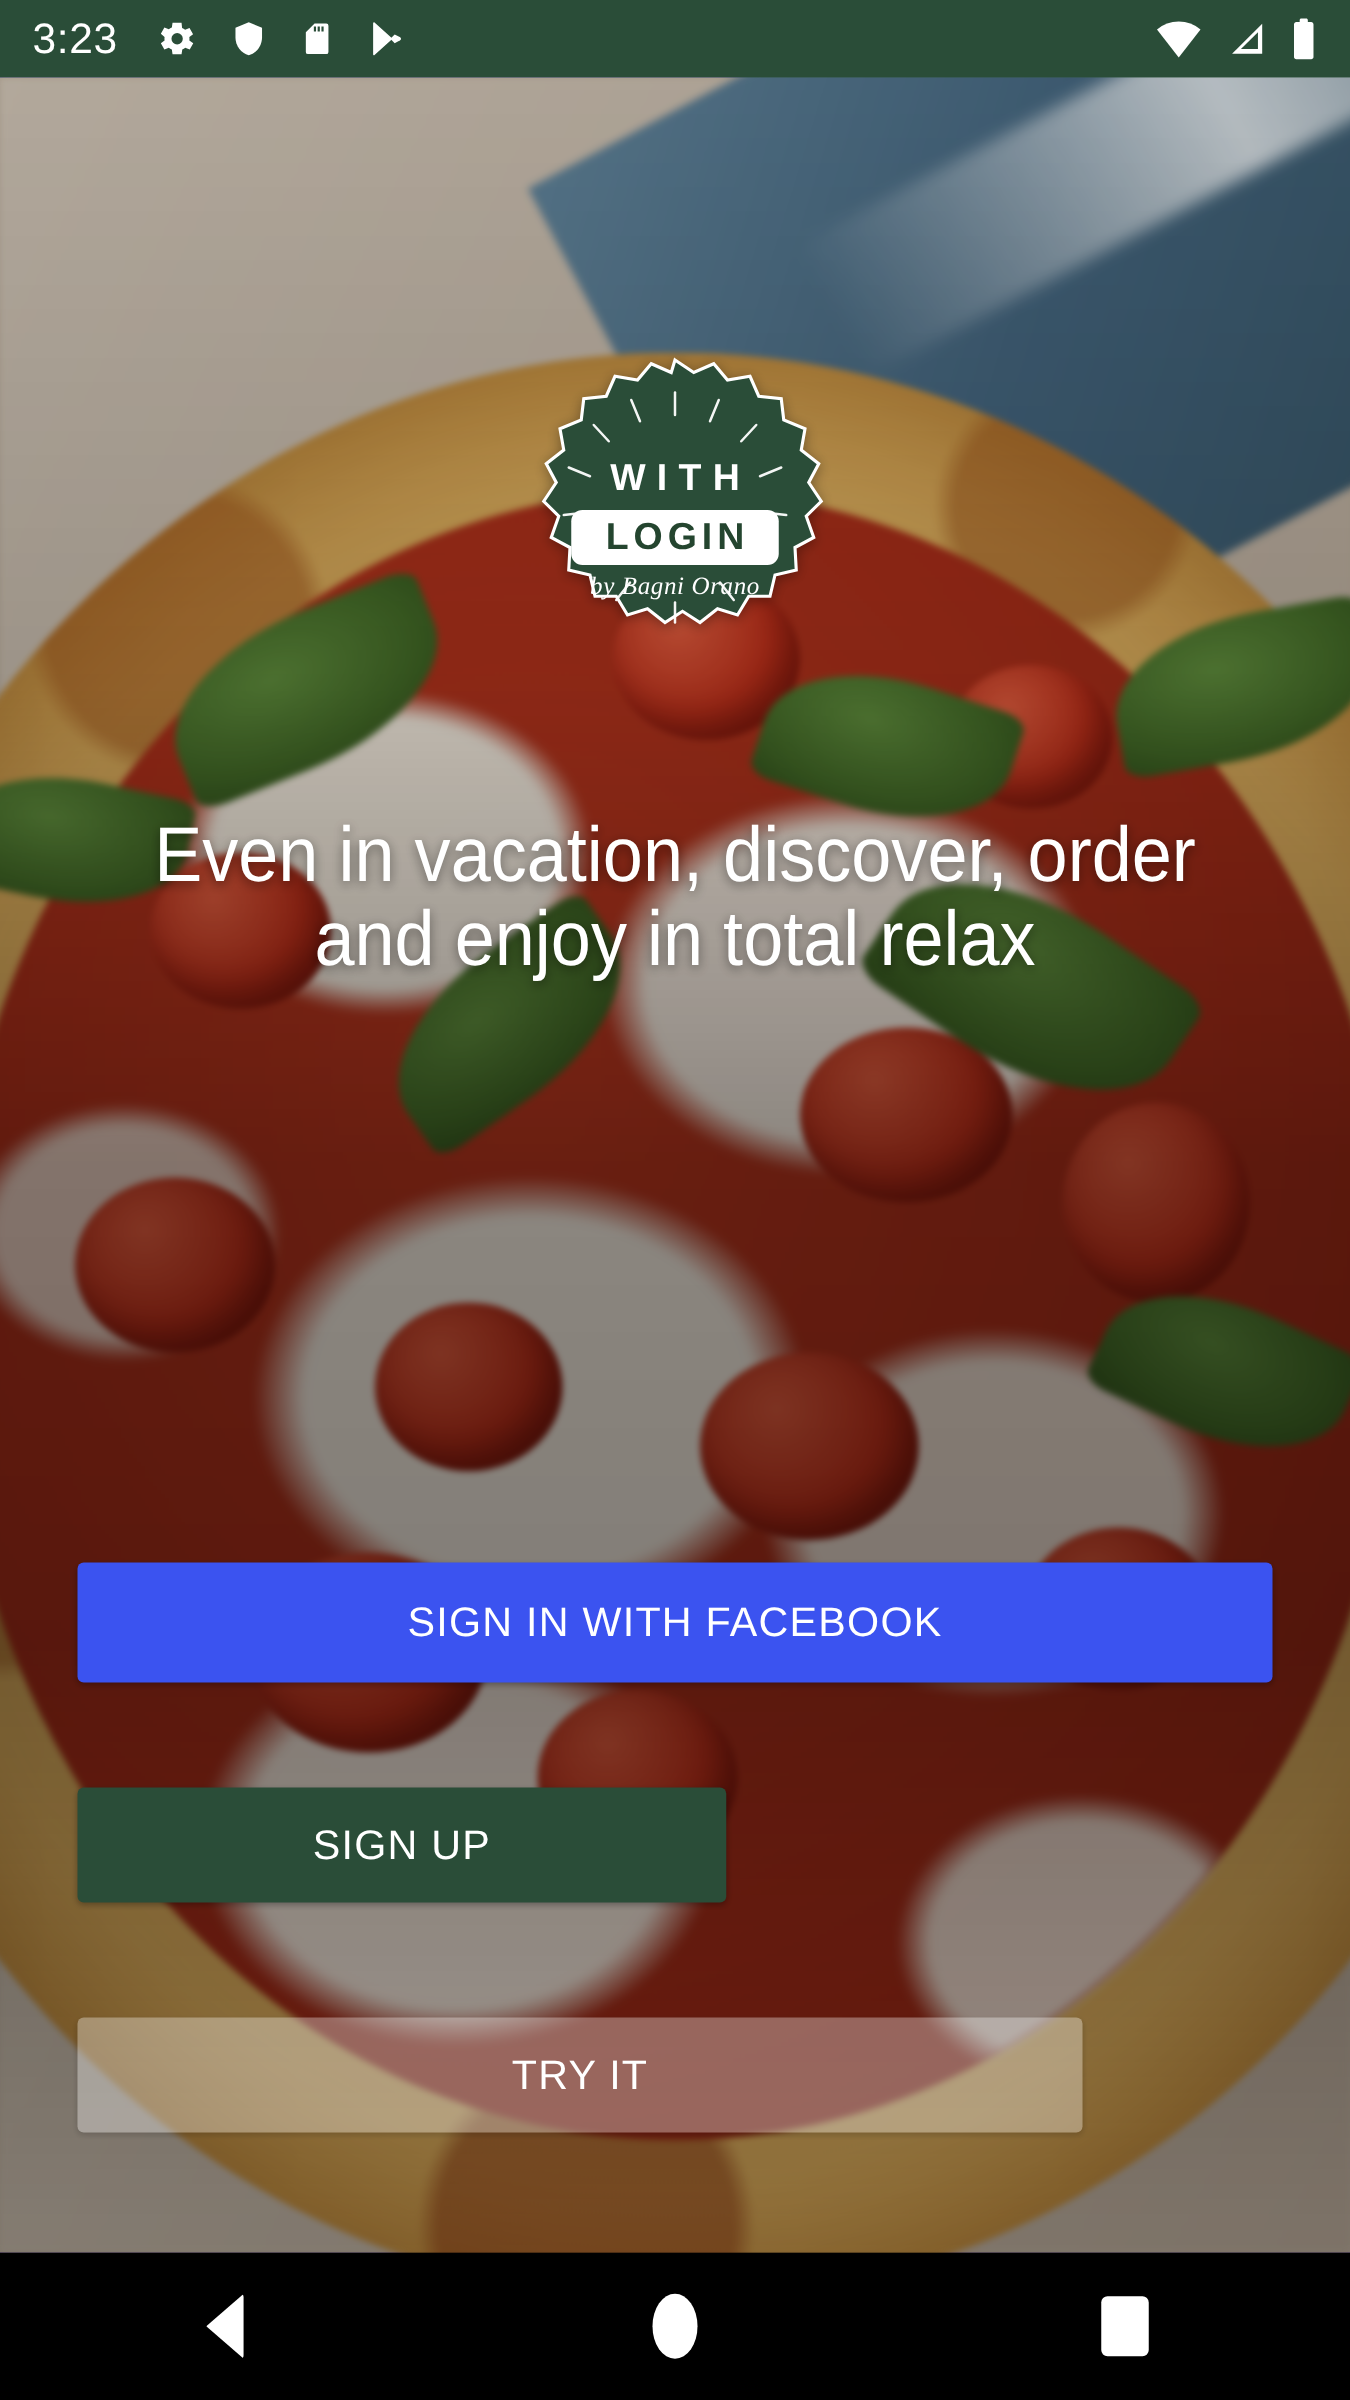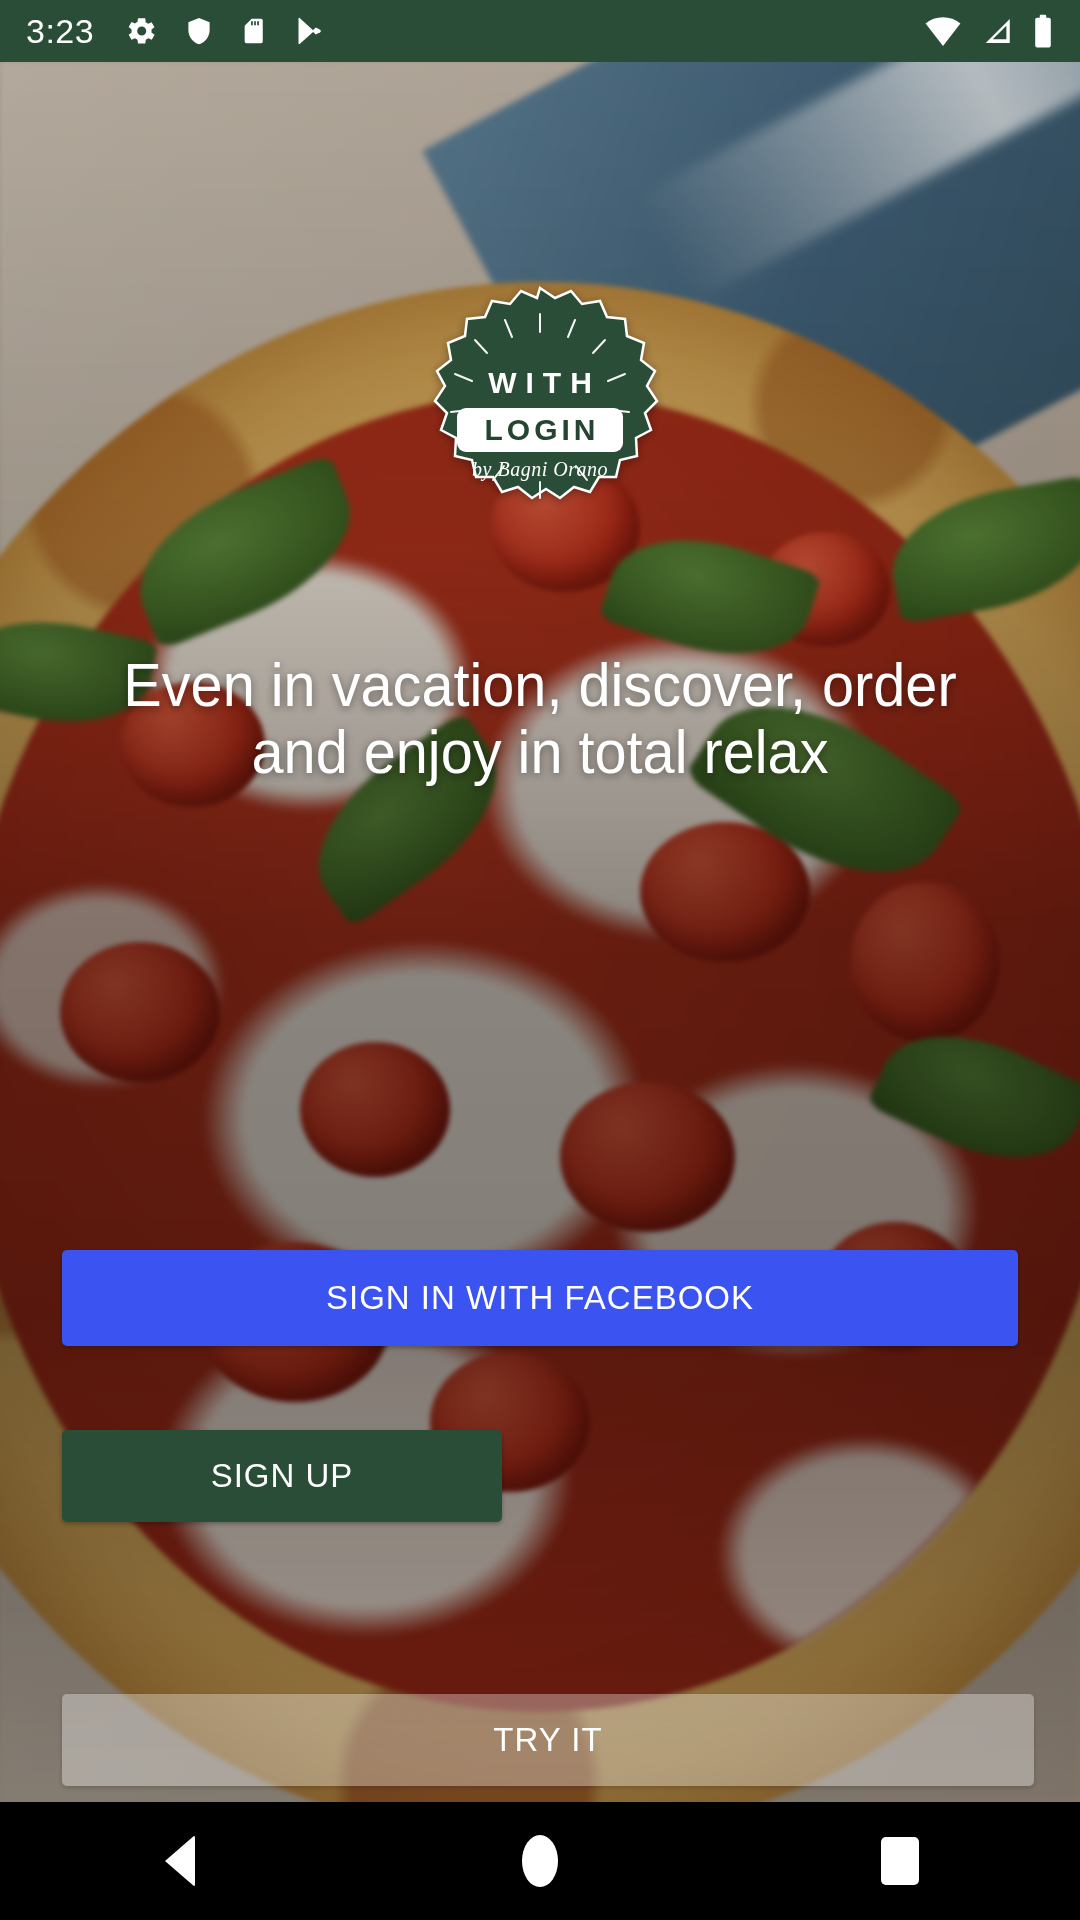--- a/index.html
+++ b/index.html
@@ -216,33 +216,33 @@
   }
   .btn-facebook {
     position:absolute;
     left:62px; top:1188px;
     width:956px; height:96px;
     background:#3B53F0;
   }
   .btn-signup {
     position:absolute;
     left:62px; top:1368px;
-    width:440px; height:92px;
+    width:519px; height:92px;
     background:#2A4D38;
   }
   .btn-login {
     position:absolute;
     left:578px; top:1368px;
     width:440px; height:92px;
     background:#2A4D38;
   }
   .btn-tryit {
     position:absolute;
-    left:62px; top:1632px;
-    width:972px; height:92px;
+    left:62px; top:1552px;
+    width:804px; height:92px;
     background:rgba(255,255,255,.33);
     box-shadow:0 2px 5px rgba(0,0,0,.18);
   }
 
   
   .navbar {
     position:absolute; bottom:0; left:0;
     width:1080px; height:118px;
     background:#000000;
     display:flex; align-items:center; justify-content:space-around;

